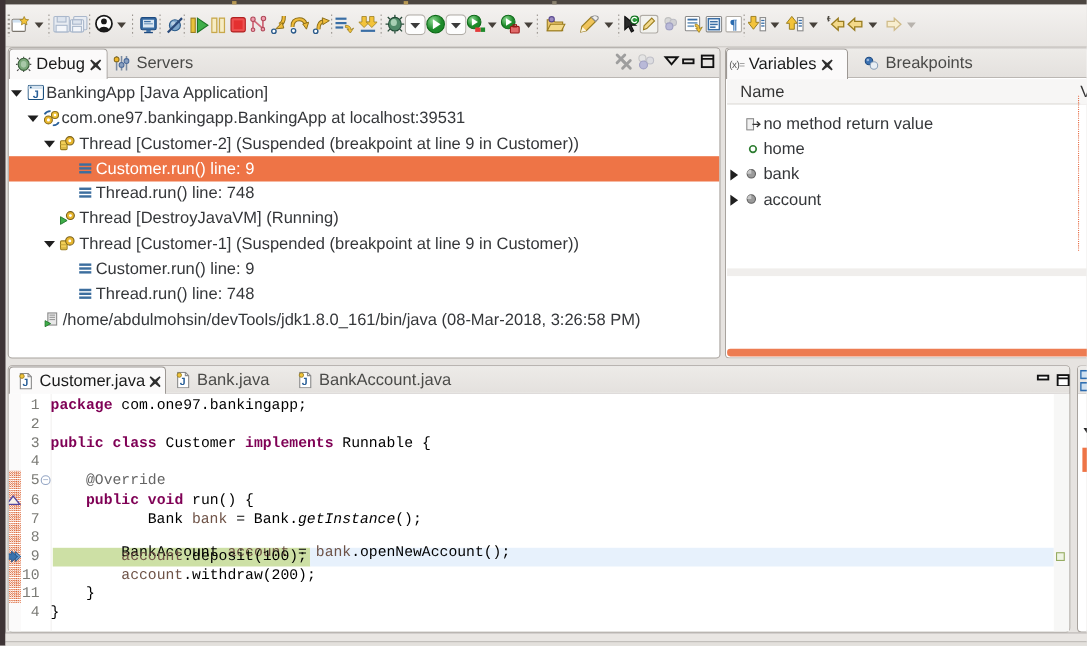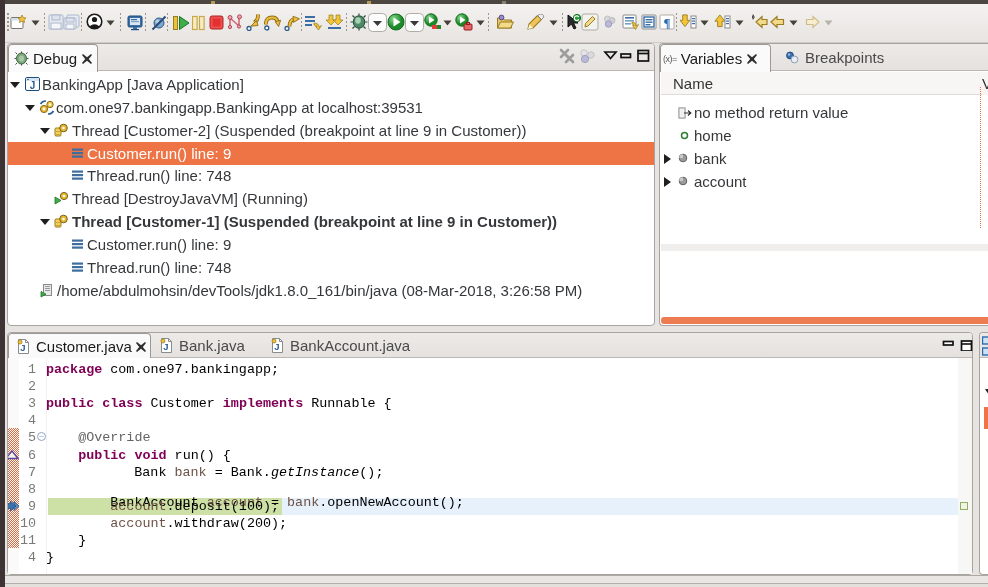--- a/index.html
+++ b/index.html
@@ -360,20 +360,28 @@
           <svg width="15" height="15" viewBox="0 0 15 15">
             <g stroke="#4a4a4a" stroke-width="1">
               <path d="M7.5 2 L7.5 0.5 M3 3 L1.5 1.5 M12 3 L13.5 1.5 M2 7.5 L0.5 7.5 M14.5 7.5 L13 7.5 M3 12 L1.5 13.5 M12 12 L13.5 13.5 M7.5 13 L7.5 14.5"></path>
             </g>
             <ellipse cx="7.5" cy="7.5" rx="5" ry="5.5" fill="#7ba87b" stroke="#3a5f3a"></ellipse>
             <ellipse cx="7.5" cy="7.5" rx="2.5" ry="3" fill="#a8c8a8"></ellipse>
           </svg>
         </span>Debug <svg width="12" height="12" viewBox="0 0 12 12" style="margin-left:4px;">
           <path d="M2 1 L6 4.2 L10 1 L11 2 L7.8 6 L11 10 L10 11 L6 7.8 L2 11 L1 10 L4.2 6 L1 2 Z" fill="#2f2f2f"></path>
         </svg></div>
+    <div class="tab" style="left:88px; width:90px;"><span class="ticon" id="srvicon">
+          <svg width="15" height="15" viewBox="0 0 15 15">
+            <path d="M3 1 L3 14 M7.5 1 L7.5 14 M12 1 L12 14" stroke="#7a8aa0" stroke-width="1.4"></path>
+            <circle cx="3" cy="4" r="2.2" fill="#f0b82c" stroke="#8a6d1a"></circle>
+            <circle cx="7.5" cy="9" r="2.2" fill="#8aa0c0" stroke="#4a6a9a"></circle>
+            <circle cx="12" cy="5.5" r="2.2" fill="#8aa0c0" stroke="#4a6a9a"></circle>
+          </svg>
+        </span>Servers</div>
     <div id="dbghdrbtns" class="abs" style="left:538px;top:2px;width:110px;height:20px;">
         <svg width="110" height="20" viewBox="0 0 110 20">
           <g stroke="#9a9a9a" stroke-width="2.6" stroke-linecap="round" opacity="0.95">
             <path d="M15 4 L22 11 M22 4 L15 11"></path>
             <path d="M20 9 L27 16 M27 9 L20 16"></path>
           </g>
           <circle cx="38" cy="7" r="3.2" fill="#e4e4e4" stroke="#c6c6c6"></circle>
           <circle cx="45" cy="9" r="3.2" fill="#dcdce0" stroke="#c0c0c8"></circle>
           <circle cx="39" cy="13" r="3.6" fill="#b9b9d8" stroke="#9f9fc2"></circle>
           <path d="M59 6 L70 6 L64.5 12.5 Z" fill="none" stroke="#111" stroke-width="1.7"></path>
@@ -445,21 +453,21 @@
         <div class="trow " style="left: 0px; top: 115.3px; width: 602px;">
           <span style="position:absolute;left:46px;top:4px;">
             <svg width="15" height="15" viewBox="0 0 15 15">
               <path d="M1 13 L1 6 L7 9.5 Z" fill="#3fae49" stroke="#1d7427" stroke-width="0.8"></path>
               <circle cx="10" cy="5" r="3.6" fill="#e8b62c" stroke="#7a611c"></circle>
               <circle cx="10" cy="5" r="1.3" fill="#fff"></circle>
             </svg>
           </span>
           <span style="position:absolute;left:64px;top:3px;">Thread [DestroyJavaVM] (Running)</span>
         </div>
-        <div class="trow " style="left: 0px; top: 138.2px; width: 538px; font-weight: bold;">
+        <div class="trow " style="left: 0px; top: 138.2px; width: 538px;">
           <span style="position:absolute;left:32px;top:9px;width:0;height:0;border:5px solid transparent;border-top:6px solid #1f1f1f;border-bottom:none;"></span>
           <span style="position:absolute;left:46px;top:4px;">
             <svg width="15" height="15" viewBox="0 0 15 15">
               <rect x="1" y="5" width="6" height="8" rx="1" fill="#f3cf57" stroke="#9a7d20"></rect>
               <rect x="1" y="8" width="6" height="1" fill="#c9a93a"></rect>
               <rect x="1" y="11" width="6" height="1" fill="#c9a93a"></rect>
               <circle cx="9.5" cy="5" r="3.8" fill="#e8b62c" stroke="#7a611c"></circle>
               <circle cx="9.5" cy="5" r="1.3" fill="#fff"></circle>
             </svg>
           </span>

